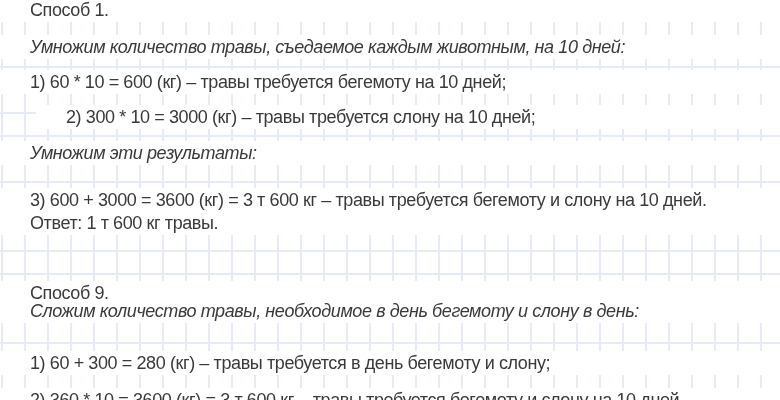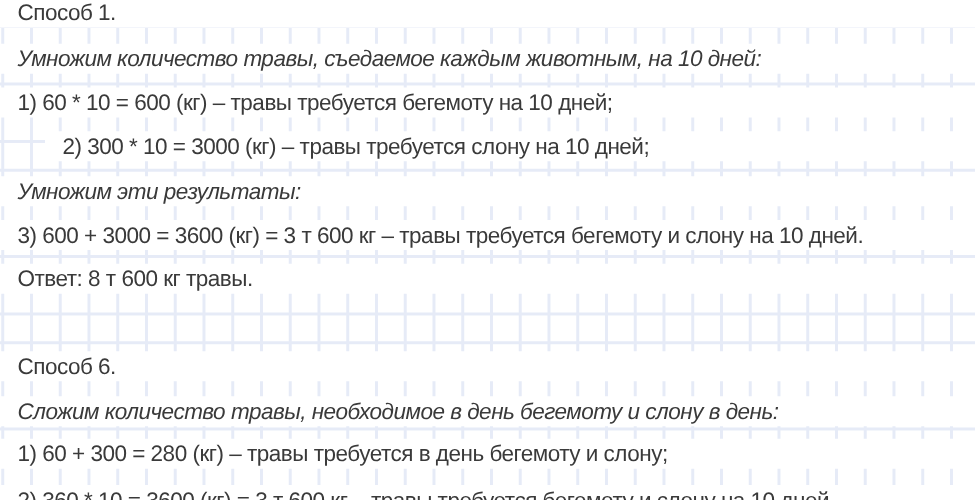--- a/index.html
+++ b/index.html
@@ -33,37 +33,37 @@
     width: 780px;
     height: 24px;
     background: #ffffff;
     line-height: 24px;
     white-space: nowrap;
     color: #3a3a3a;
     font-size: 18px;
     letter-spacing: -0.4px;
   }
   .stripe .txt {
-    padding-left: 14px;
+    padding-left: 30px;
   }
   .stripe.italic .txt {
     font-style: italic;
     margin-top: 20px;
   }
 </style>
 </head>
 <body>
 
 <div class="page">
   <div>
       <div class="stripe" style="top: -2px;"><span class="txt">Способ 1.</span></div>
       <div class="stripe italic" style="top: 35px;"><span class="txt">Умножим количество травы, съедаемое каждым животным, на 10 дней:</span></div>
       <div class="stripe" style="top: 70px;"><span class="txt">1) 60 * 10 = 600 (кг) – травы требуется бегемоту на 10 дней;</span></div>
       <div class="stripe" style="top: 105px; margin-left: 36px;"><span class="txt">2) 300 * 10 = 3000 (кг) – травы требуется слону на 10 дней;</span></div>
       <div class="stripe italic" style="top: 141px;"><span class="txt">Умножим эти результаты:</span></div>
-      <div class="stripe" style="top: 176px;"><span class="txt">3) 600 + 3000 = 3600 (кг) = 3 т 600 кг – травы требуется бегемоту и слону на 10 дней.</span></div>
-      <div class="stripe" style="top: 211px;"><span class="txt">Ответ: 8 т 600 кг травы.</span></div>
-      <div class="stripe" style="top: 281px;"><span class="txt">Способ 6.</span></div>
-      <div class="stripe italic" style="top: 317px;"><span class="txt">Сложим количество травы, необходимое в день бегемоту и слону в день:</span></div>
+      <div class="stripe" style="top: 188px;"><span class="txt">3) 600 + 3000 = 3600 (кг) = 3 т 600 кг – травы требуется бегемоту и слону на 10 дней.</span></div>
+      <div class="stripe" style="top: 211px;"><span class="txt">Ответ: 1 т 600 кг травы.</span></div>
+      <div class="stripe" style="top: 281px;"><span class="txt">Способ 9.</span></div>
+      <div class="stripe italic" style="top: 299px;"><span class="txt">Сложим количество травы, необходимое в день бегемоту и слону в день:</span></div>
       <div class="stripe" style="top: 351px;"><span class="txt">1) 60 + 300 = 280 (кг) – травы требуется в день бегемоту и слону;</span></div>
       <div class="stripe" style="top: 388px;"><span class="txt">2) 360 * 10 = 3600 (кг) = 3 т 600 кг – травы требуется бегемоту и слону на 10 дней.</span></div>
     </div>
 </div>
 
 </body></html>

